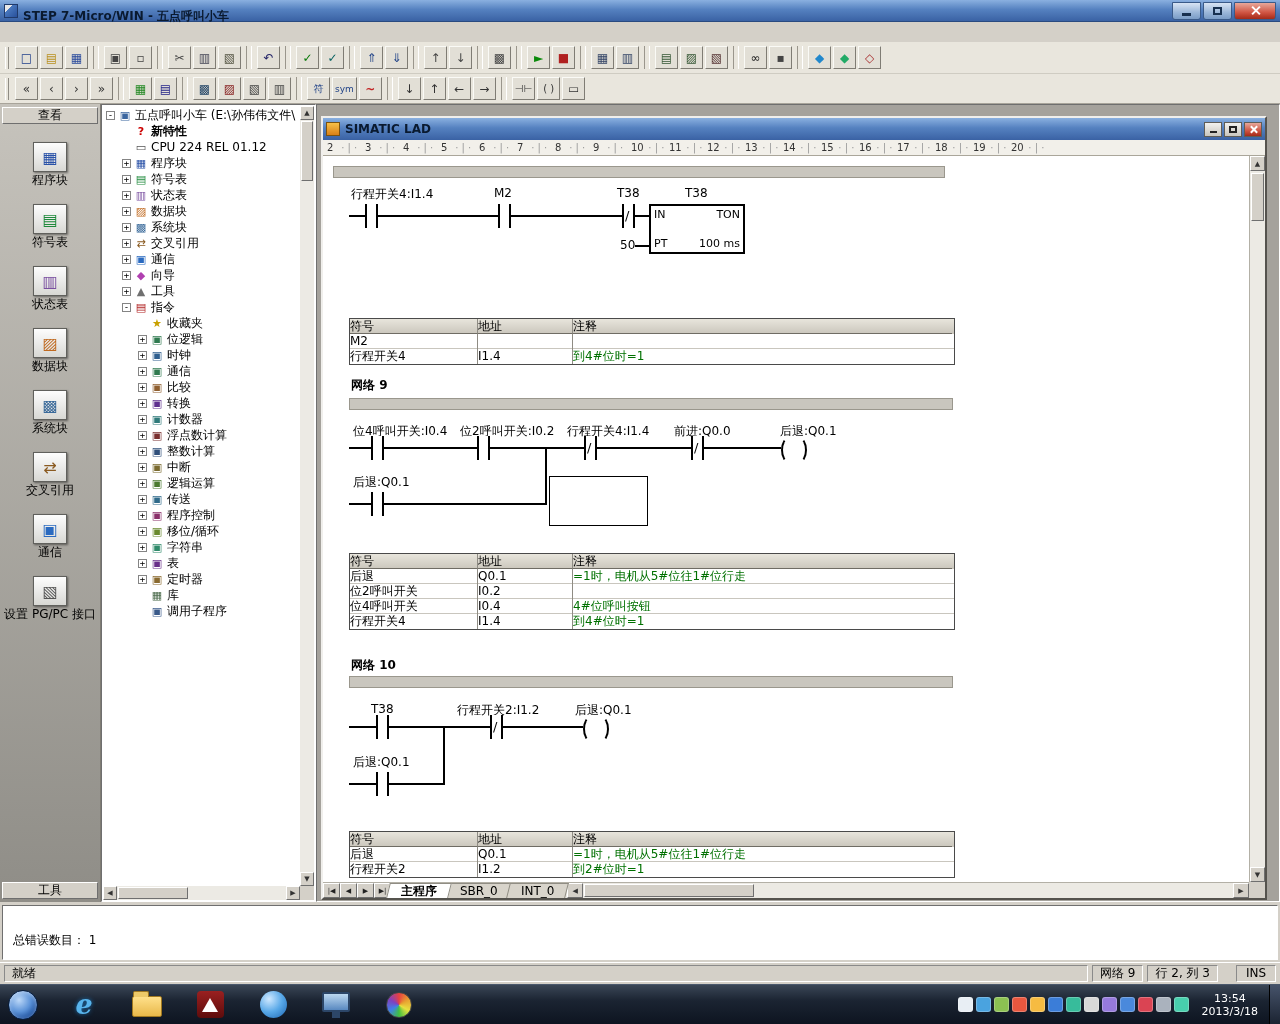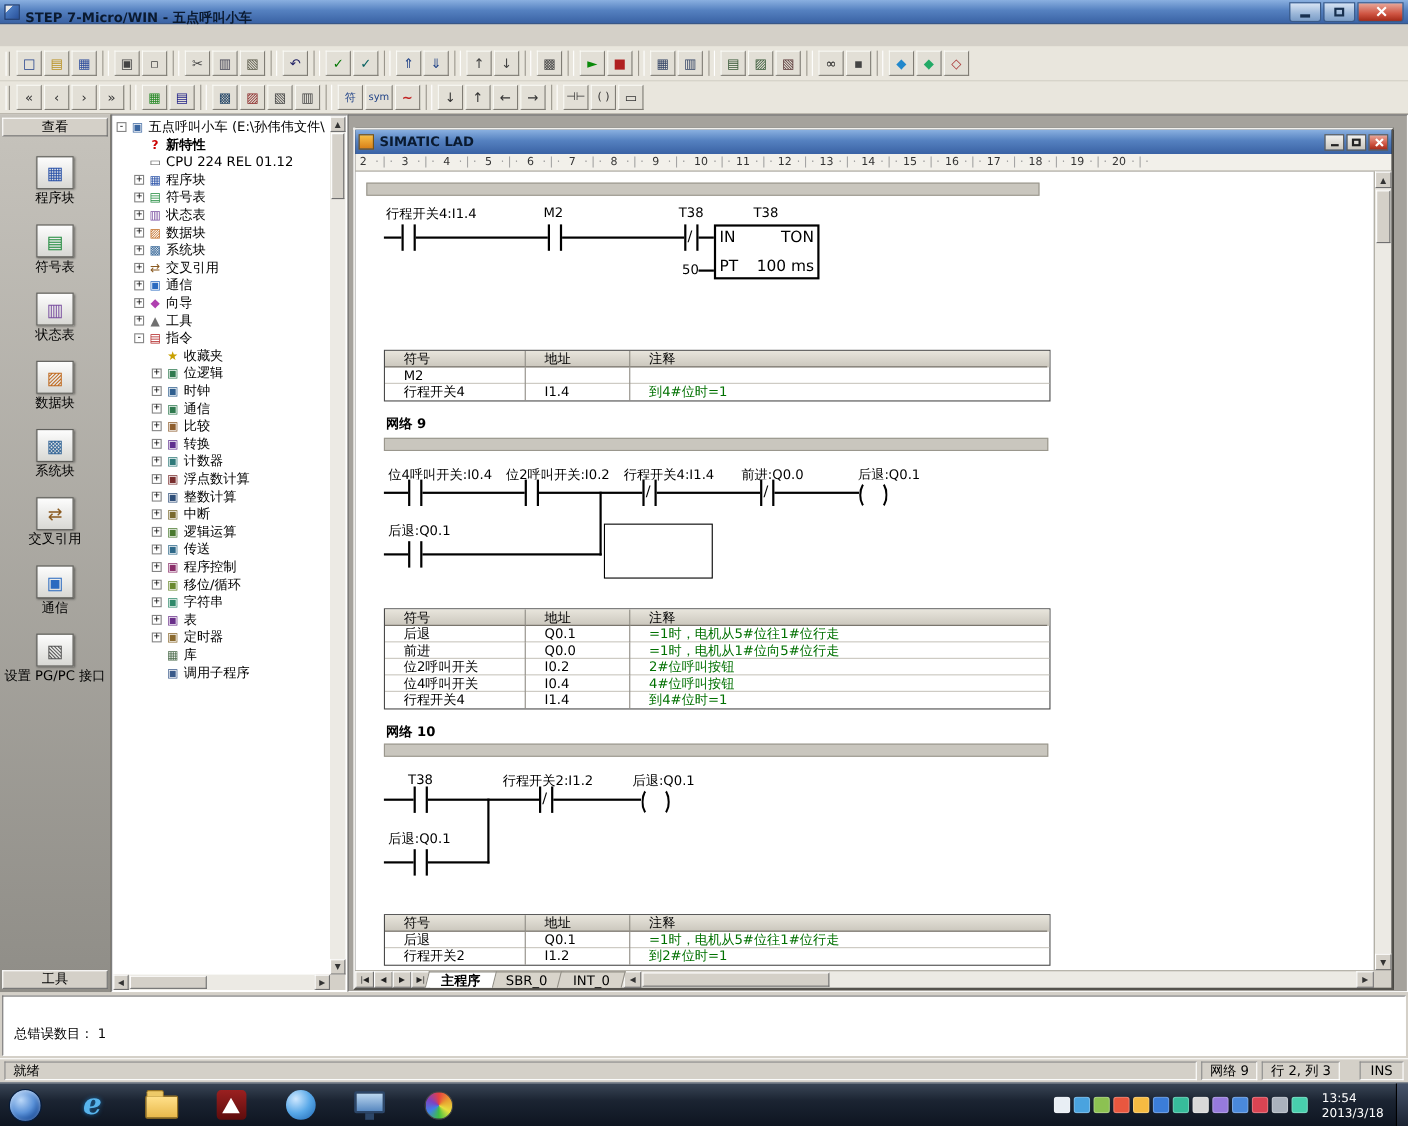--- a/index.html
+++ b/index.html
@@ -93,30 +93,30 @@
 .nettitle{position:absolute;font-weight:bold;white-space:nowrap;}
 .llab{position:absolute;white-space:nowrap;font-size:12px;}
 .hline{position:absolute;height:2px;background:#000;}
 .vline{position:absolute;width:2px;background:#000;}
 .contact{position:absolute;width:13px;height:24px;border-left:2px solid #000;border-right:2px solid #000;background:#fff;}
 .slash{position:absolute;left:1px;top:3px;font-size:13px;line-height:17px;}
 .coil{position:absolute;width:26px;height:24px;background:#fff;}
 .coil::before,.coil::after{content:"";position:absolute;top:1px;width:12px;height:22px;border:2px solid transparent;border-radius:50%;}
 .coil::before{left:0;border-left-color:#000;}
 .coil::after{right:0;border-right-color:#000;}
-.fbox{position:absolute;border:2px solid #000;background:#fff;font-size:14px;}
+.fbox{position:absolute;border:2px solid #000;background:#fff;font-size:11px;}
 .fb-tl{position:absolute;left:3px;top:2px;}
 .fb-tr{position:absolute;right:3px;top:2px;}
 .fb-bl{position:absolute;left:3px;bottom:2px;}
 .fb-br{position:absolute;right:3px;bottom:2px;}
 .emptybox{position:absolute;border:1px solid #000;background:#fff;}
 
 .symtab{position:absolute;width:606px;border:1px solid #4a4a4a;background:#fff;}
 .st-head{display:flex;background:linear-gradient(#e8e5dc,#cac6bc);}
-.stc{height:15px;line-height:14px;padding:0 17px;border-right:1px solid #8f8c84;overflow:hidden;white-space:nowrap;flex:none;}
+.stc{height:15px;line-height:14px;padding:0 0;border-right:1px solid #8f8c84;overflow:hidden;white-space:nowrap;flex:none;}
 .st-head .stc{border-bottom:1px solid #6f6c64;}
 .stc1{width:128px;}
 .stc2{width:95px;}
 .stc3{width:379px;border-right:none;}
 .st-row{display:flex;border-bottom:1px solid #c9c6be;height:15px;}
 .st-body .st-row:last-child{border-bottom:none;}
 .cgreen{color:#007000;}
 
 .output{position:absolute;left:0;top:902px;width:1280px;height:60px;background:#d4d0c8;padding:3px 2px 2px 2px;}
 .output-inner{width:100%;height:100%;background:#fff;border:1px solid;border-color:#6f6f6f #fff #fff #6f6f6f;padding:26px 0 0 10px;}
@@ -132,21 +132,21 @@
 .folder-icon{width:30px;height:21px;background:linear-gradient(#ffe08a,#e8b84a);border:1px solid #a07820;border-radius:2px;position:relative;margin-top:4px;}
 .folder-icon::before{content:"";position:absolute;top:-6px;left:0;width:14px;height:5px;background:#edc968;border:1px solid #a07820;border-bottom:none;border-radius:2px 2px 0 0;}
 .pdf-icon{width:27px;height:27px;background:linear-gradient(#9a2020,#5e0c0c);border-radius:4px;display:flex;align-items:flex-end;justify-content:center;}
 .pdf-icon::after{content:"";width:0;height:0;border-left:8px solid transparent;border-right:8px solid transparent;border-bottom:14px solid #fff;margin-bottom:6px;}
 .sphere-icon{width:27px;height:27px;border-radius:50%;background:radial-gradient(circle at 9px 8px,#cfe8ff,#58a8e8 50%,#1c64b0);}
 .monitor-icon{width:28px;height:20px;background:linear-gradient(#bcd8f0,#5888c0);border:2px solid #2c4668;border-radius:2px;position:relative;margin-bottom:6px;}
 .monitor-icon::after{content:"";position:absolute;left:8px;bottom:-8px;width:8px;height:6px;background:#2c4668;}
 .palette-icon{width:26px;height:26px;border-radius:50%;background:conic-gradient(#e84040,#e8a030,#e8e040,#40c040,#4080e8,#8040c0,#e84040);border:1px solid #444;}
 .tray{margin-left:auto;display:flex;align-items:center;gap:3px;}
 .tri{width:15px;height:15px;border-radius:3px;border:1px solid rgba(255,255,255,.25);flex:none;}
-.clock{color:#fff;font-size:11px;text-align:left;line-height:13px;margin:0 8px 0 10px;white-space:nowrap;}
+.clock{color:#fff;font-size:11px;text-align:center;line-height:13px;margin:0 8px 0 10px;white-space:nowrap;}
 .showdesk{width:11px;height:40px;background:linear-gradient(#46536a,#1a2230);border-left:1px solid #000;flex:none;}
 </style>
 </head>
 <body>
 
 <div id="root">
 
   <div class="titlebar">
     <span class="appicon"></span>
     <span class="apptitle">STEP 7-Micro/WIN - 五点呼叫小车</span>
@@ -805,30 +805,24 @@
                 <span class="stc stc3">注释</span>
             </div>
             <div class="st-body">
 
                 <div class="st-row">
                   <span class="stc stc1">后退</span>
                   <span class="stc stc2">Q0.1</span>
                   <span class="stc stc3 cgreen">=1时，电机从5#位往1#位行走</span>
                 </div>
 
-                <div class="st-row">
-                  <span class="stc stc1">前进</span>
-                  <span class="stc stc2">Q0.0</span>
-                  <span class="stc stc3 cgreen">=1时，电机从1#位向5#位行走</span>
-                </div>
 
                 <div class="st-row">
                   <span class="stc stc1">位2呼叫开关</span>
                   <span class="stc stc2">I0.2</span>
-                  <span class="stc stc3 cgreen">2#位呼叫按钮</span>
                 </div>
 
                 <div class="st-row">
                   <span class="stc stc1">位4呼叫开关</span>
                   <span class="stc stc2">I0.4</span>
                   <span class="stc stc3 cgreen">4#位呼叫按钮</span>
                 </div>
 
                 <div class="st-row">
                   <span class="stc stc1">行程开关4</span>

